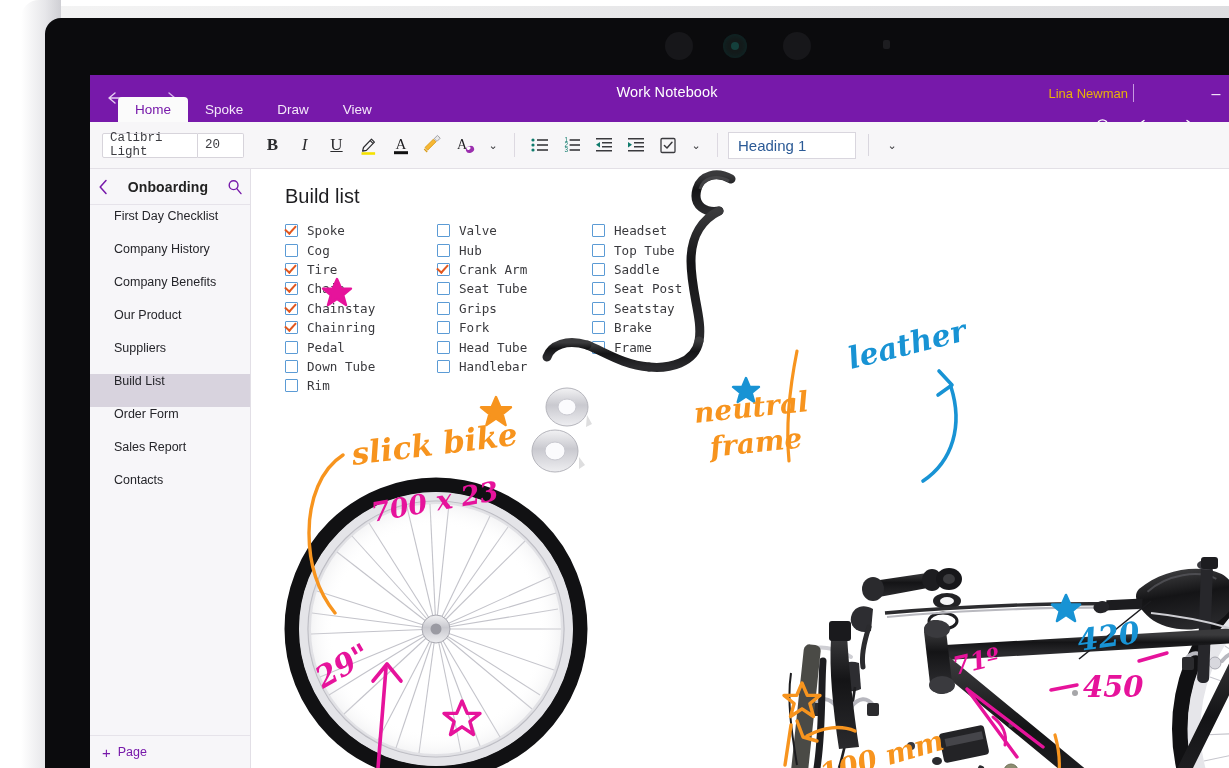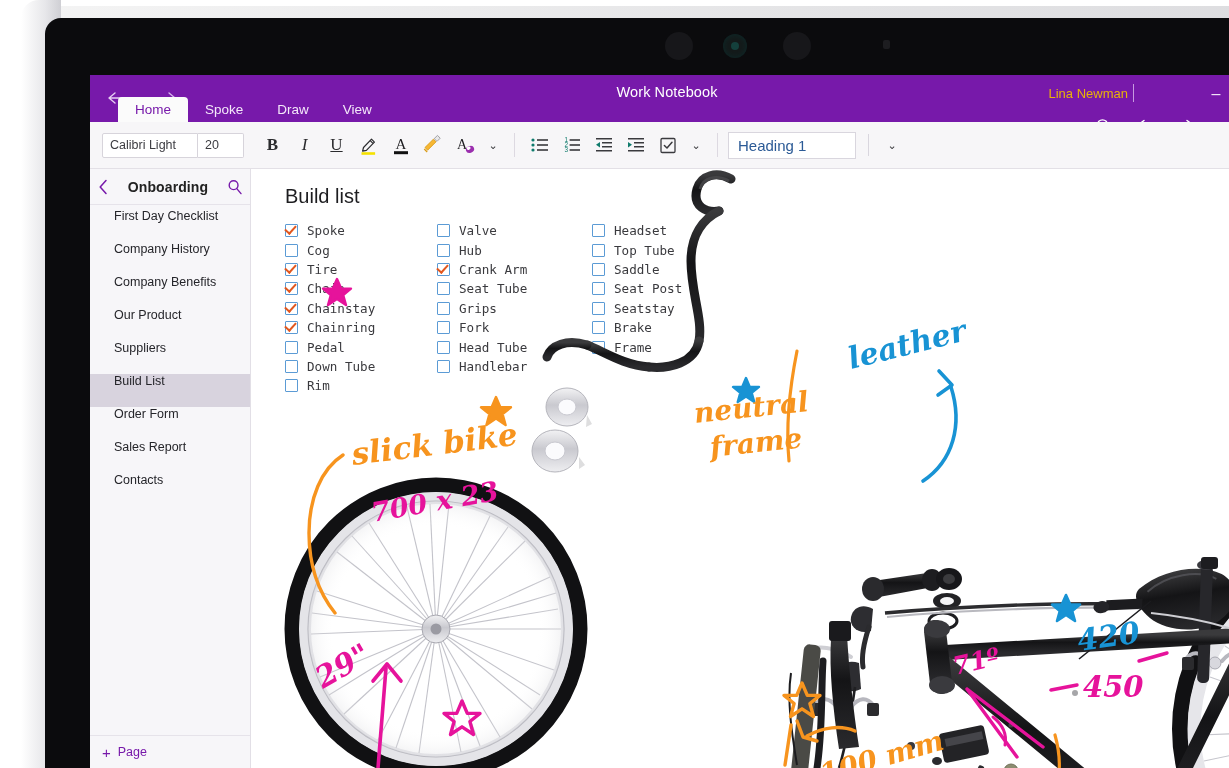--- a/index.html
+++ b/index.html
@@ -58,21 +58,21 @@
   .tab.active{background:#fbfbfb;color:#7719aa;border-radius:4px 4px 0 0;font-weight:400;}
 
   
   .quick{position:absolute;right:4px;top:37px;display:flex;gap:18px;align-items:center;height:30px;}
   .qicon{width:24px;height:24px;display:flex;align-items:center;justify-content:center;
          color:#fff;cursor:pointer;}
 
   
   .ribbon{position:relative;height:47px;background:#f7f6f8;border-bottom:1px solid #e3e0e6;
           display:flex;align-items:center;padding-left:12px;box-sizing:border-box;}
-  .fontbox{display:flex;align-items:flex-start;margin-right:14px;}
+  .fontbox{display:flex;align-items:flex-start;margin-right:14px;font-family:Liberation Mono, monospace;}
   .fname{width:96px;height:25px;border:1px solid #d7d4db;background:#fff;border-radius:2px 0 0 2px;
          display:flex;align-items:center;padding:0 7px;font-size:12.5px;color:#3b3b40;box-sizing:border-box;}
   .fsize{width:46px;height:25px;border:1px solid #d7d4db;border-left:none;background:#fff;
          border-radius:0 2px 2px 0;display:flex;align-items:center;padding:0 7px;font-size:12.5px;
          color:#3b3b40;box-sizing:border-box;}
   .rgroup{display:flex;align-items:center;gap:3px;}
   .rsep{width:1px;height:24px;background:#ddd9e1;margin:0 10px;}
   .rbtn{width:29px;height:29px;display:flex;align-items:center;justify-content:center;
         cursor:pointer;border-radius:2px;font-size:16px;color:#2b2b2e;}
   .rbtn.bold{font-weight:bold;font-family:"Liberation Serif",serif;font-size:17px;}

